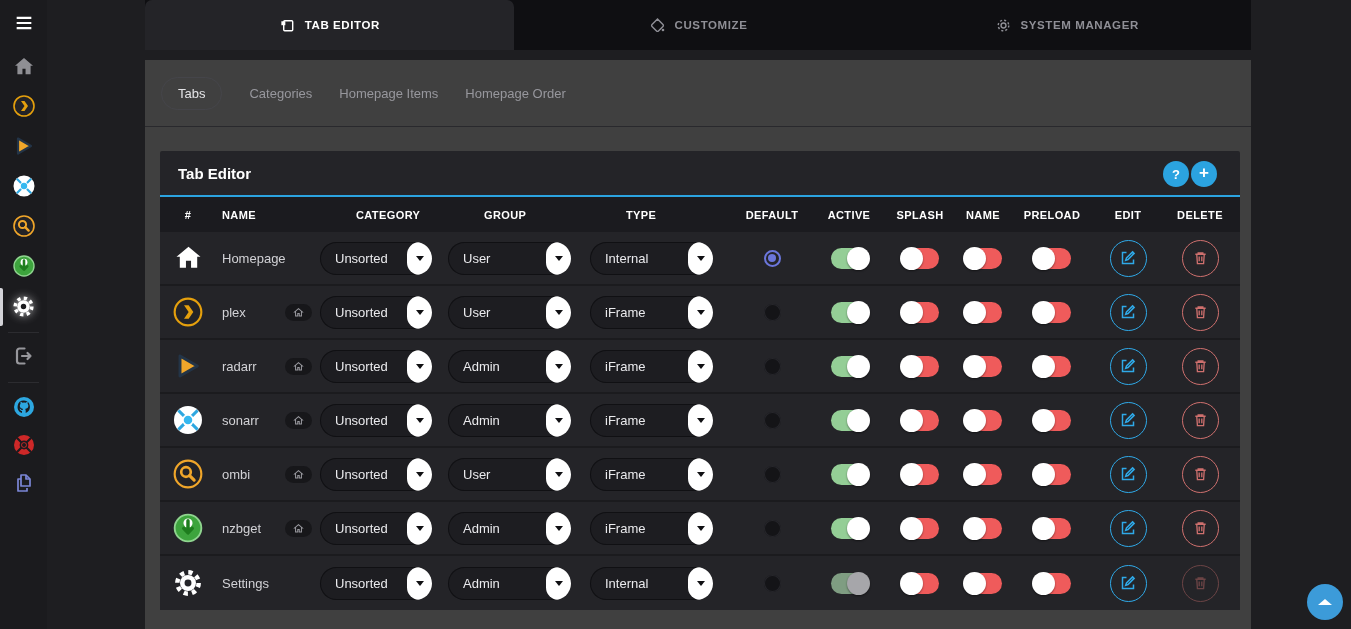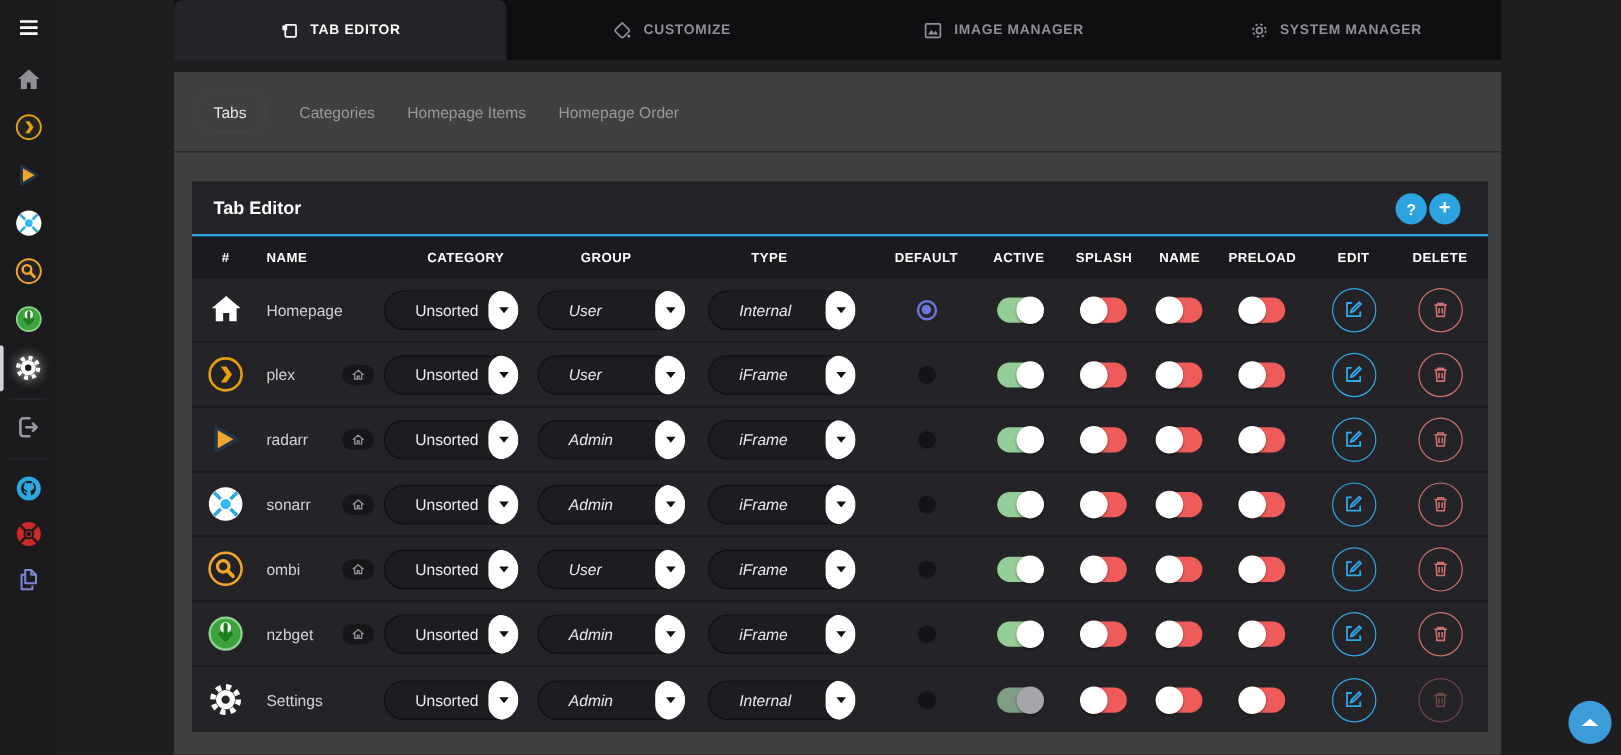--- a/index.html
+++ b/index.html
@@ -46,22 +46,22 @@
   .thead .ln { text-align:left; padding-left:6px; }
   .row { height:54px; border-bottom:2px solid #1b1b1e; background:#242428; }
   .row:last-child { border-bottom:none; }
   .cc { display:flex; justify-content:center; align-items:center; }
   .name { color:#d2d2d6; font-size:13px; padding-left:6px; }
   .badge { width:27px; height:17px; background:#17171a; border-radius:9px; display:flex; align-items:center; justify-content:center; }
   .pl4 { padding-left:4px; }
   
   .dd { height:33px; background:#1d1d21; border-radius:17px; display:flex; align-items:center;
         justify-content:space-between; box-shadow:inset 0 0 0 1px #101013; cursor:pointer; overflow:hidden; }
-  .dd.w1 { width:112px; } .dd.w2 { width:123px;font-style:italic; }
-  .dd-label { padding-left:26px; font-size:13px; color:#eaeaed; }
+  .dd.w1 { width:112px; } .dd.w2 { width:123px; }
+  .dd-label { padding-left:15px; font-size:13px; color:#eaeaed; }
   .dd-cap { width:25px; height:33px; background:#fff; border-radius:17px; display:flex; align-items:center; justify-content:center; flex:none; }
   .caret { width:0; height:0; border-left:4px solid transparent; border-right:4px solid transparent; border-top:5px solid #101013; }
   
   .radio { width:17px; height:17px; border-radius:50%; background:#141417; box-shadow:inset 0 0 0 1px #26262b; cursor:pointer; }
   .radio.sel { width:17px; height:17px; background:transparent; box-shadow:none; border:2px solid #6b76dc; position:relative; }
   .radio.sel::after { content:''; position:absolute; inset:2.5px; background:#6b76dc; border-radius:50%; }
   
   .toggle { width:37px; height:21px; border-radius:11px; position:relative; display:inline-block; cursor:pointer; }
   .knob { position:absolute; top:-1px; width:23px; height:23px; border-radius:50%; background:#fff; box-shadow:0 1px 2px rgba(0,0,0,.45); }
   .toggle.on  { background:#94ce96; } .toggle.on .knob  { right:-2px; }
@@ -176,27 +176,20 @@
         <path d="M2.5 4.5h4.2v4.2H2.5z" fill="currentColor" stroke="none"></path>
       </svg>
     <span>TAB EDITOR</span>
   </div>
   <div class="tab">
     <svg viewBox="0 0 18 18">
         <path d="M9 2.2 14.8 8a1.4 1.4 0 0 1 0 2L10 14.8a1.4 1.4 0 0 1-2 0L3.2 10a1.4 1.4 0 0 1 0-2z"></path>
         <circle cx="14.8" cy="13.8" r="1.4" fill="currentColor" stroke="none"></circle>
       </svg>
     <span>CUSTOMIZE</span>
-  </div>
-  <div class="tab">
-    <svg viewBox="0 0 18 18">
-        <rect x="2.5" y="3" width="13" height="12" rx="1"></rect>
-        <path d="M4.5 12.5l3-4 2.2 2.7 1.6-2 2.2 3.3z" fill="currentColor" stroke="none"></path>
-      </svg>
-    <span>IMAGE MANAGER</span>
   </div>
   <div class="tab">
     <svg viewBox="0 0 18 18">
         <circle cx="9" cy="9" r="2.6"></circle>
         <circle cx="9" cy="9" r="5.6" stroke-dasharray="2.2 2.2"></circle>
       </svg>
     <span>SYSTEM MANAGER</span>
   </div>
 </nav>
 

